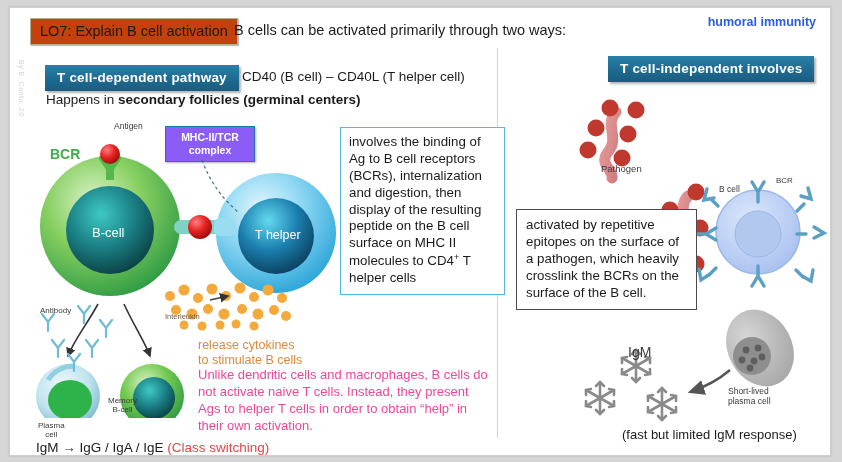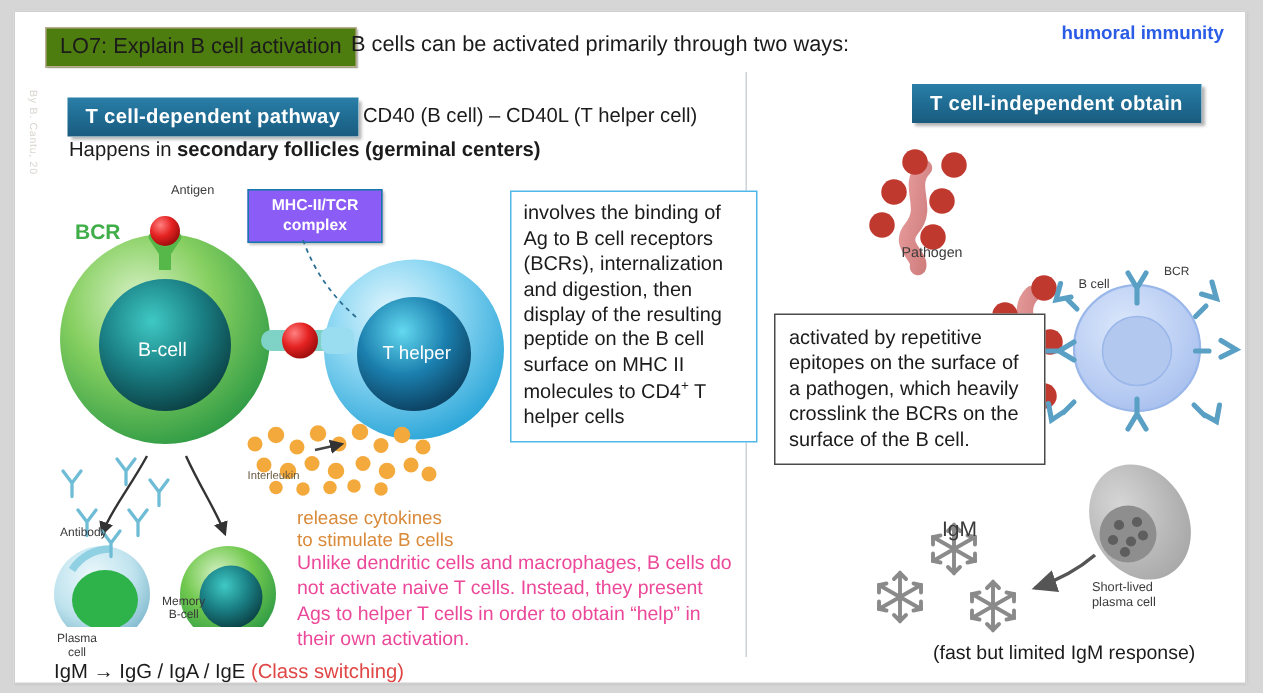--- a/index.html
+++ b/index.html
@@ -17,21 +17,21 @@
   }
   .wm{
     position:absolute;left:1px;top:52px;width:14px;height:120px;
     writing-mode:vertical-rl; text-orientation:mixed;
     font-size:7px;color:#d9d5cf;letter-spacing:.5px;
     user-select:none;
   }
   
   .lo-chip{
     position:absolute;left:20px;top:10px;
-    background:#4d7c0f;border:1px solid #b9ad91;
+    background:#c2410c;border:1px solid #b9ad91;
     padding:4px 9px 5px 9px;
     font-size:14.5px;color:#1b1b1b;
     box-shadow:1px 1px 1px rgba(0,0,0,.25);
     white-space:nowrap;
   }
   .hdr-text{
     position:absolute;left:224px;top:14px;
     font-size:14.5px;color:#1b1b1b;white-space:nowrap;
   }
   .humoral{
@@ -84,21 +84,21 @@
     color:#ffffff;font-size:10.5px;font-weight:bold;
     text-align:center;padding:4px 3px 5px 3px;line-height:1.2;
     box-shadow:1px 1px 2px rgba(0,0,0,.3);
   }
   
   .lbl{position:absolute;white-space:nowrap;}
   .lbl-bcr{left:40px;top:138px;font-size:14px;font-weight:bold;color:#3fae49;}
   .lbl-antigen{left:104px;top:113px;font-size:8.5px;color:#3a3a3a;}
   .lbl-bcell{left:82px;top:217px;font-size:13px;color:#ffffff;}
   .lbl-thelper{left:245px;top:220px;font-size:12.5px;color:#ffffff;}
-  .lbl-antibody{left:30px;top:298px;font-size:8px;color:#3a3a3a;margin-top:44px;}
+  .lbl-antibody{left:30px;top:298px;font-size:8px;color:#3a3a3a;}
   .lbl-plasma{left:28px;top:388px;font-size:8px;color:#3a3a3a;text-align:center;line-height:1.15;margin-top:25px;}
   .lbl-memory{left:98px;top:388px;font-size:8px;color:#3a3a3a;text-align:center;line-height:1.15;}
   .lbl-interleukin{left:155px;top:288px;font-size:7.5px;color:#6b5a3e;margin-top:16px;}
   .cytokines{
     position:absolute;left:188px;top:330px;
     font-size:12.5px;color:#d98a3a;line-height:1.22;
   }
   .italic-note{
     position:absolute;left:188px;top:358px;width:292px;
     font-size:13px;color:#ec4899;line-height:1.32;
@@ -275,21 +275,21 @@
   <div class="callout" id="callout-left">
     <span>involves the binding of Ag to B cell receptors (BCRs), internalization and digestion, then display of the resulting peptide on the B cell surface on MHC II molecules to CD4</span><span class="sup">+</span><span> T helper cells</span>
   </div>
 
   <div class="italic-note">Unlike dendritic cells and macrophages, B cells do not activate naive T cells. Instead, they present Ags to helper T cells in order to obtain “help” in their own activation.</div>
 
   <div class="igm-line">
     <span>IgM → IgG / IgA / IgE </span><span class="red">(Class switching)</span>
   </div>
 
-  <div class="pw-chip" id="pw-ind">T cell-independent obtain</div>
+  <div class="pw-chip" id="pw-ind">T cell-independent involves</div>
 
   <svg class="art" style="left:560px;top:90px;" width="270" height="330" viewBox="0 0 270 330">
     <defs>
       <linearGradient id="pathoBody" x1="0" y1="0" x2="1" y2="1">
         <stop offset="0%" stop-color="#e59a9a"></stop>
         <stop offset="100%" stop-color="#d07e7e"></stop>
       </linearGradient>
       <radialGradient id="bcellFill" cx="40%" cy="34%" r="70%">
         <stop offset="0%" stop-color="#dbe7fb"></stop>
         <stop offset="70%" stop-color="#b9cdf3"></stop>

